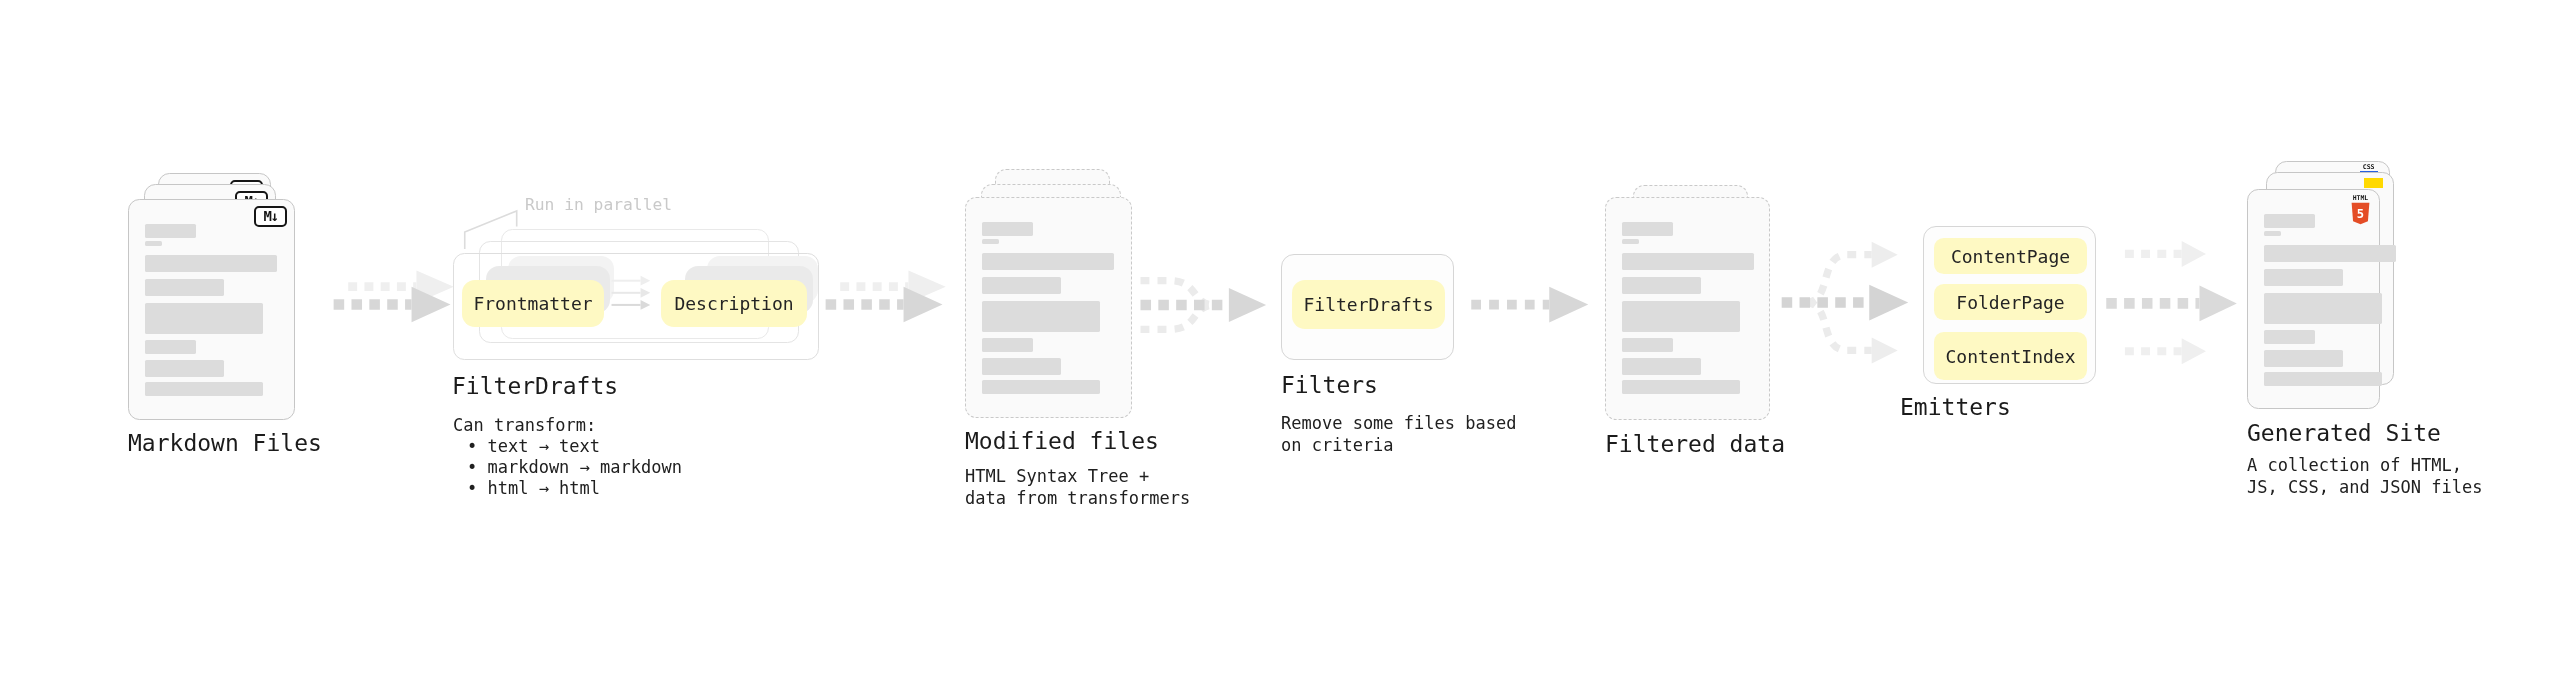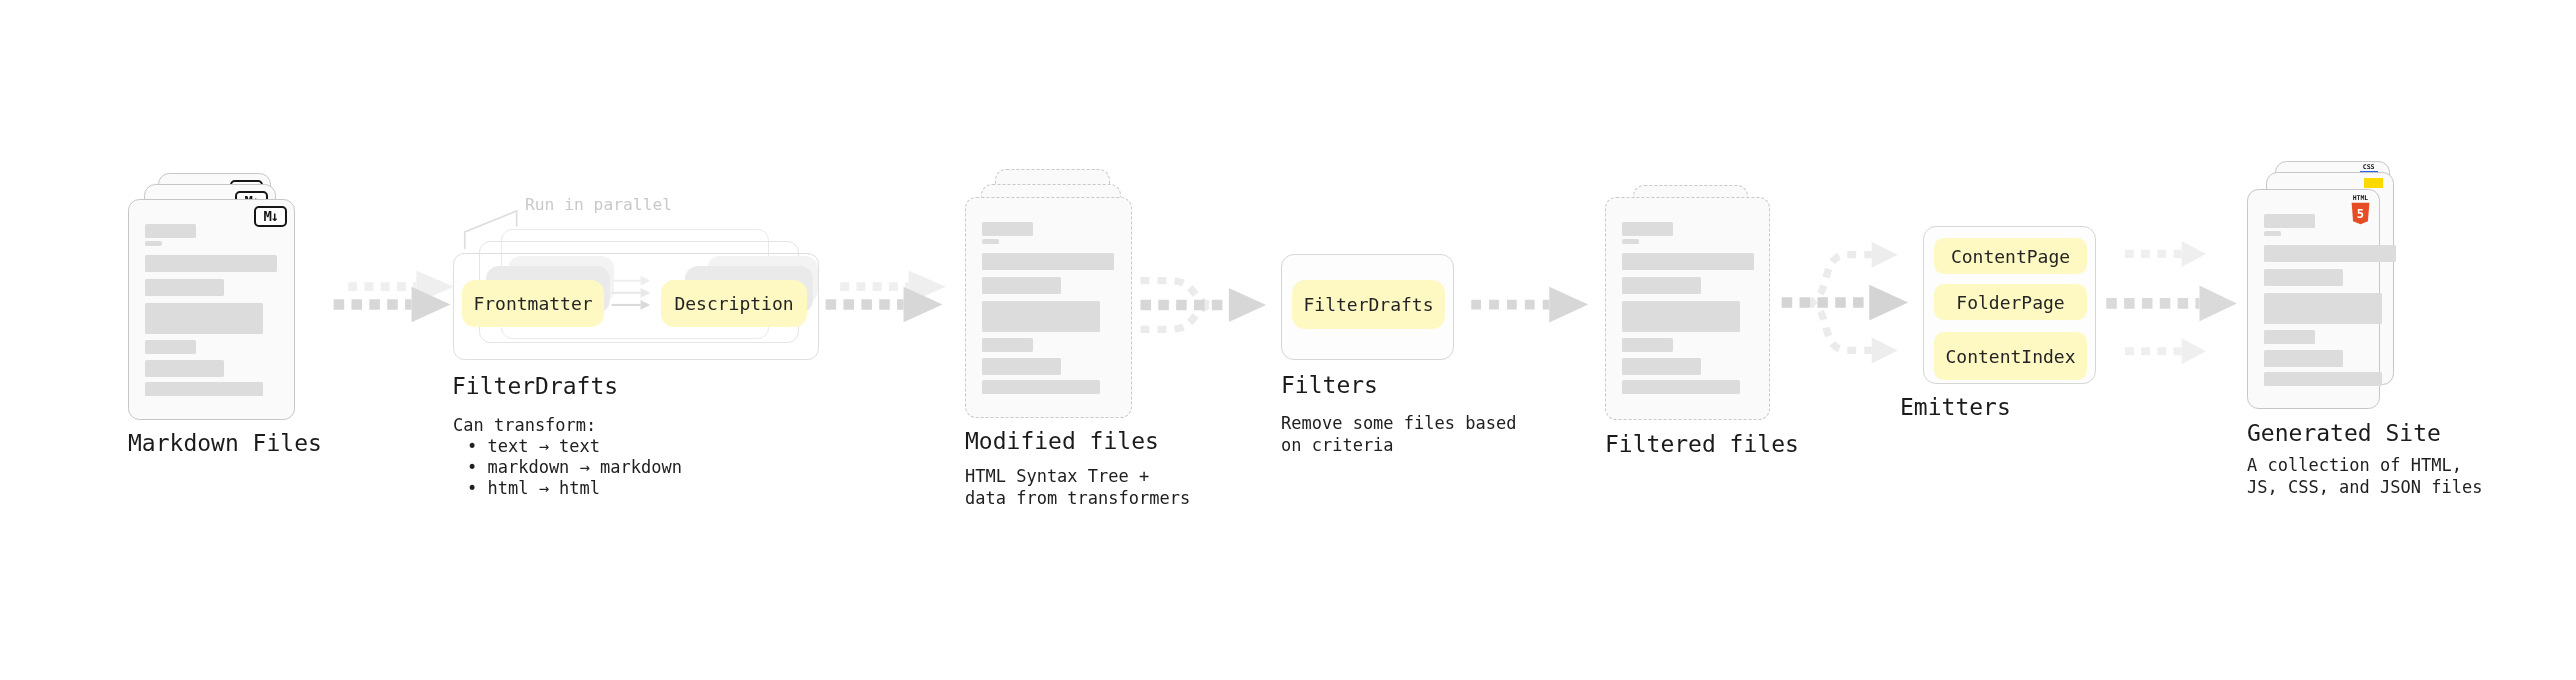--- a/index.html
+++ b/index.html
@@ -149,21 +149,21 @@
         <div class="bar" style="width: 51px; height: 14px; margin-top: 0px;"></div>
         <div class="bar" style="width: 17px; height: 4.9px; margin-top: 3.3px;"></div>
         <div class="bar" style="width: 132px; height: 17px; margin-top: 9px;"></div>
         <div class="bar" style="width: 79px; height: 17px; margin-top: 7.3px;"></div>
         <div class="bar" style="width: 118px; height: 31px; margin-top: 7.3px;"></div>
         <div class="bar" style="width: 51px; height: 14px; margin-top: 5.7px;"></div>
         <div class="bar" style="width: 79px; height: 17px; margin-top: 5.7px;"></div>
         <div class="bar" style="width: 118px; height: 14px; margin-top: 5.7px;"></div>
       </div>
   </div>
-  <div class="stage-label" style="left:1605px;top:431px">Filtered files</div>
+  <div class="stage-label" style="left:1605px;top:431px">Filtered data</div>
 
   <svg class="arr" style="left:1776px;top:232px" width="146" height="146" viewBox="0 0 180 180">
     <path d="M38,87 C70,85 52,28 88,28 L118,28" fill="none" stroke="#ebebeb" stroke-width="9" stroke-dasharray="11 10"></path>
     <polygon points="118,12 150,28 118,44" fill="#ededed"></polygon>
     <path d="M38,87 C70,89 52,146 88,146 L118,146" fill="none" stroke="#ebebeb" stroke-width="9" stroke-dasharray="11 10"></path>
     <polygon points="118,130 150,146 118,162" fill="#ededed"></polygon>
     <line x1="7" y1="87" x2="115" y2="87" stroke="#d4d4d4" stroke-width="13" stroke-dasharray="13 9"></line>
     <polygon points="115,65 163,87 115,109" fill="#d4d4d4"></polygon>
   </svg>
 

